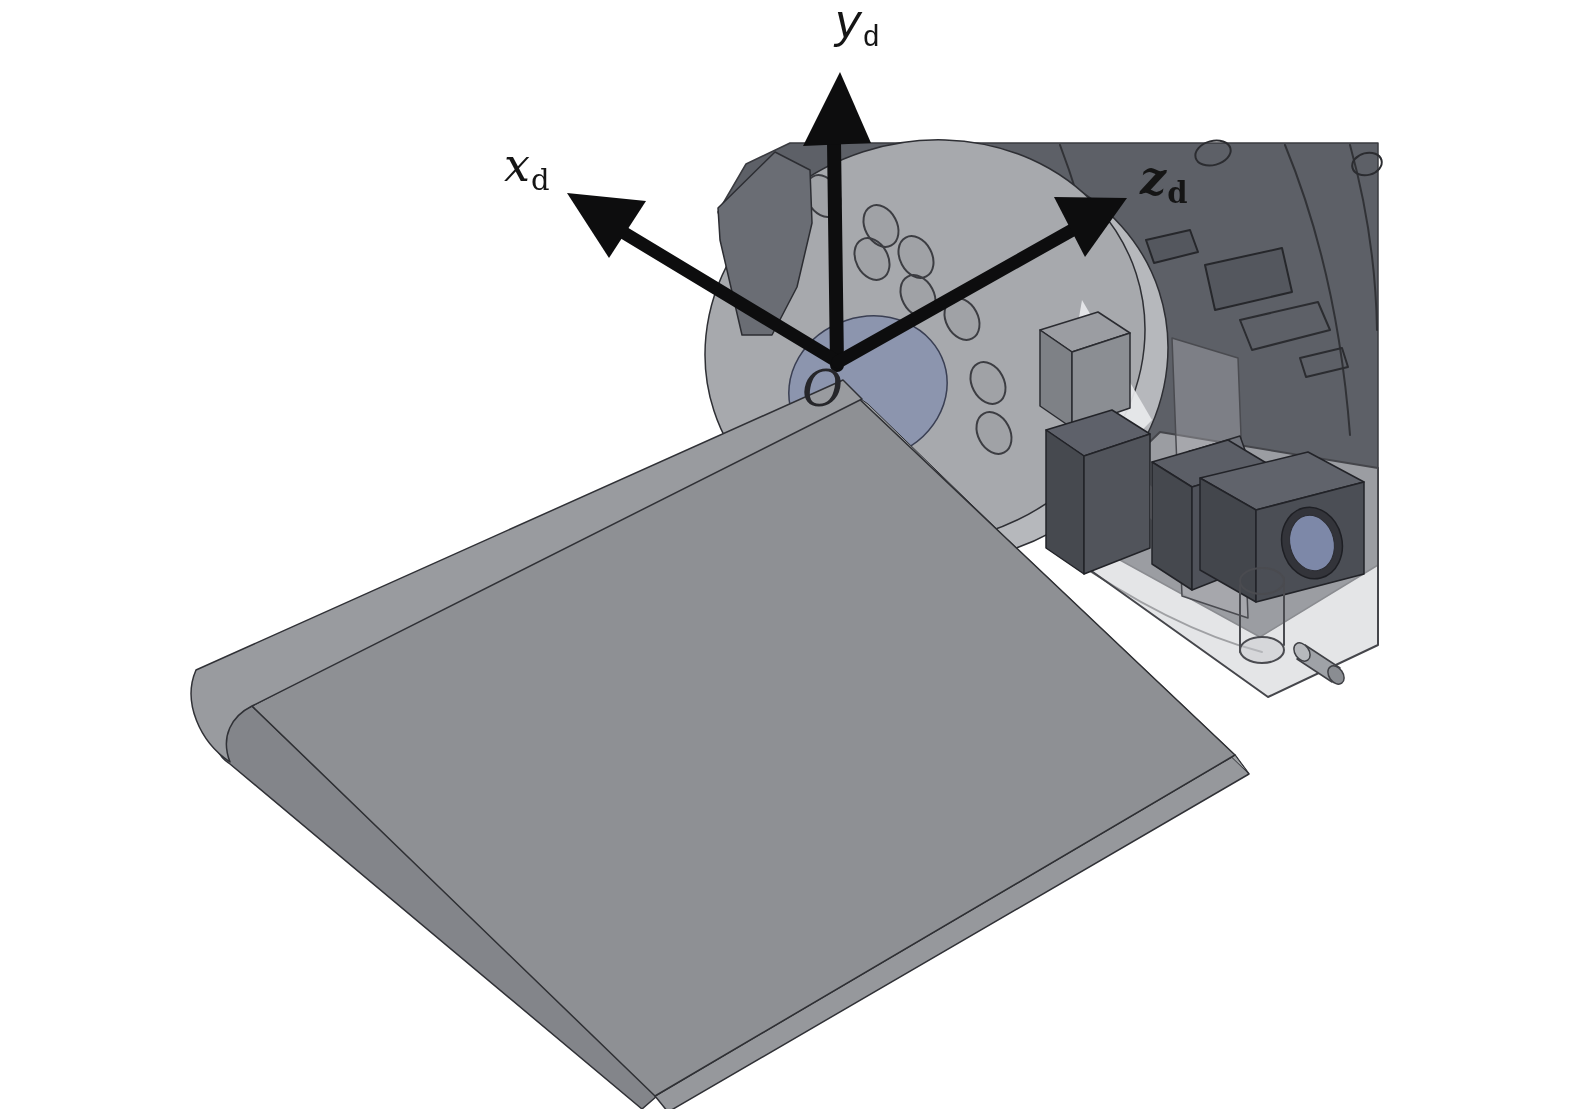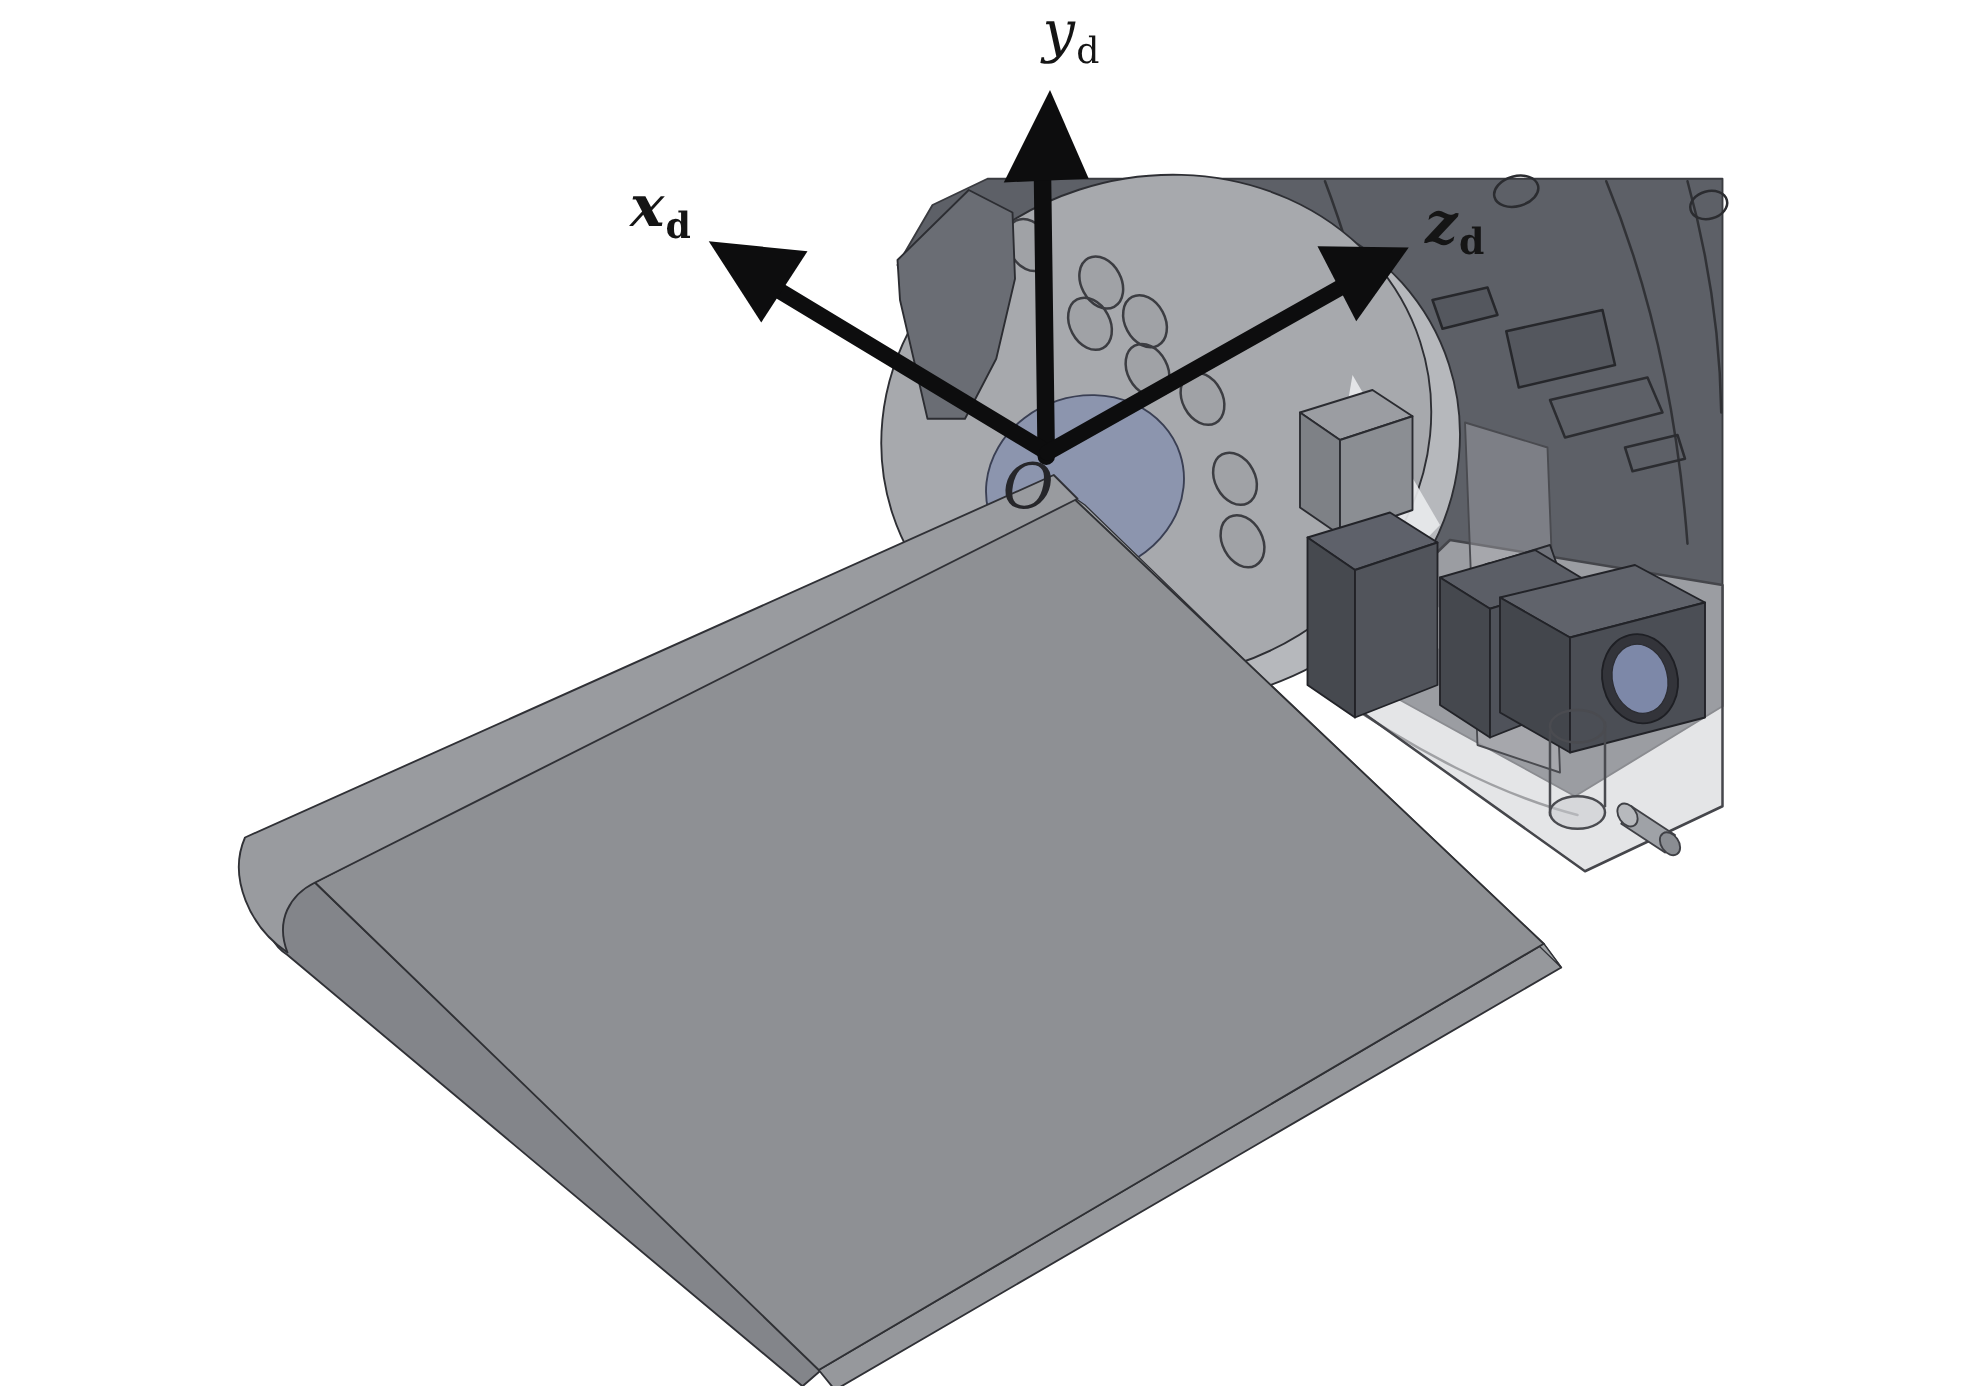--- a/index.html
+++ b/index.html
@@ -75,20 +75,20 @@
       <polygon points="252,706 855,395 1235,755 655,1096" fill="#8e9094" stroke="#2f3034" stroke-width="1.5" stroke-linejoin="round" stroke-linecap="round"></polygon>
       <path d="M 196,670 L 843,380 L 862,399 L 252,706 C 232,716 220,736 230,762 C 200,742 182,702 196,670 Z" fill="#999b9f" stroke="#303136" stroke-width="1.5" stroke-linejoin="round" stroke-linecap="round"></path>
       <line x1="837" y1="365" x2="834" y2="142" fill="none" stroke="#0d0d0e" stroke-width="14" stroke-linejoin="round" stroke-linecap="round"></line>
       <line x1="838" y1="362" x2="606" y2="222" fill="none" stroke="#0d0d0e" stroke-width="13" stroke-linejoin="round" stroke-linecap="round"></line>
       <line x1="838" y1="362" x2="1076" y2="228" fill="none" stroke="#0d0d0e" stroke-width="13" stroke-linejoin="round" stroke-linecap="round"></line>
       <polygon points="840,72 803,146 871,143" fill="#0d0d0e" stroke="none" stroke-linejoin="round" stroke-linecap="round"></polygon>
       <polygon points="567,193 646,201 609,258" fill="#0d0d0e" stroke="none" stroke-linejoin="round" stroke-linecap="round"></polygon>
       <polygon points="1127,198 1054,197 1085,257" fill="#0d0d0e" stroke="none" stroke-linejoin="round" stroke-linecap="round"></polygon>
     </svg>
 
-  <div class="axis-label" style="left:834px;top:2px;"><span>y</span><span class="sub">d</span></div>
+  <div class="axis-label" style="left:834px;top:2px;font-family:Liberation Mono, monospace;"><span>y</span><span class="sub">d</span></div>
 
-  <div class="axis-label" style="left:504px;top:142px;font-weight:bold;"><span>x</span><span class="sub">d</span></div>
+  <div class="axis-label" style="left:504px;top:142px;"><span>x</span><span class="sub">d</span></div>
 
   <div class="axis-label" style="left:1140px;top:155px;font-weight:bold;"><span>z</span><span class="sub">d</span></div>
 
   <div class="origin-label" style="left:802px;top:364px;"><span>O</span></div>
 </div>
 
 </body></html>

